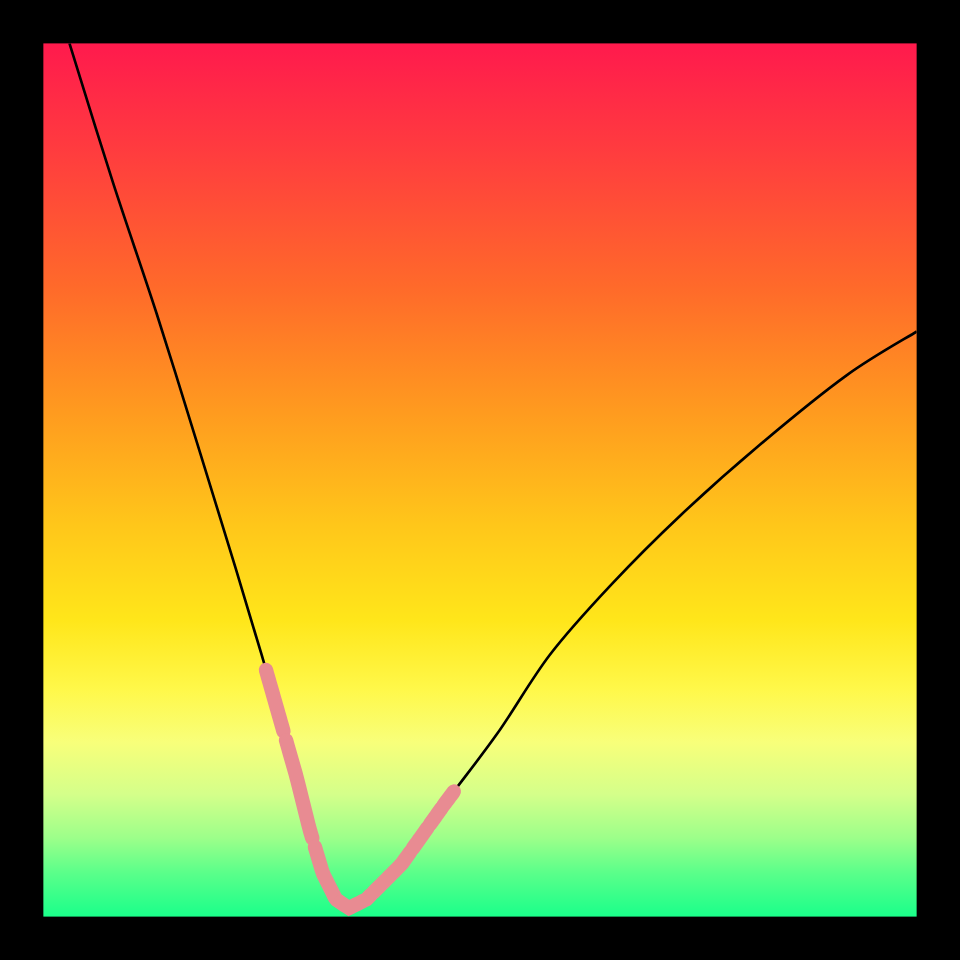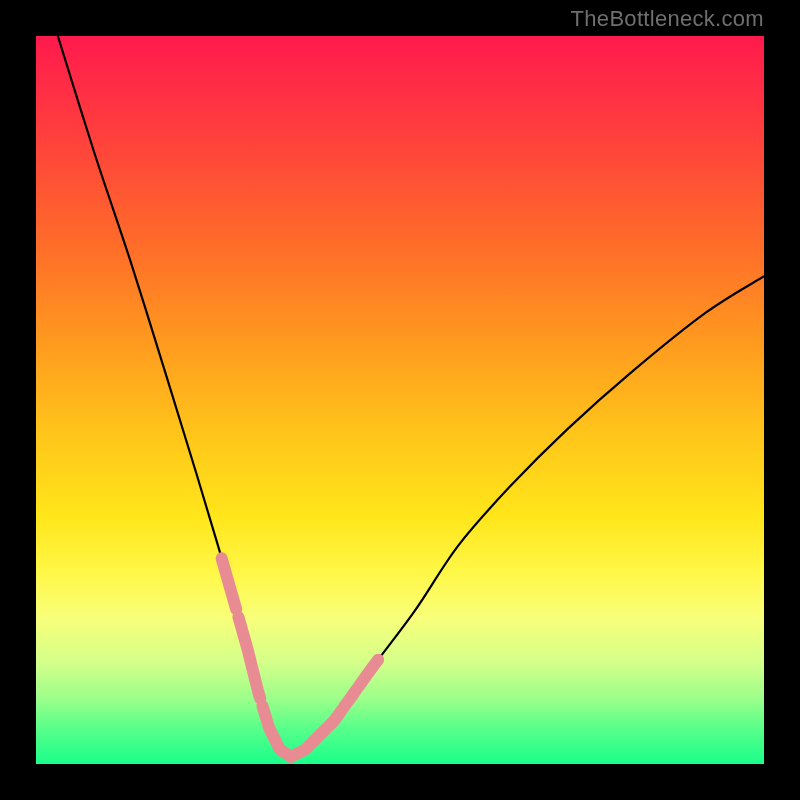--- a/index.html
+++ b/index.html
@@ -65,21 +65,20 @@
     left: 0;
     width: 100%;
     height: 100%;
   }
 </style>
 </head>
 <body>
 
 <div class="frame">
 
-  <div class="watermark">TheBottleneck.com</div>
 
   <div class="plot-area">
     <div class="gradient-bg"></div>
 
     <svg class="curve" viewBox="0 0 728 728" preserveAspectRatio="none">
       <path d="M 21.84 0.00 C 27.91 19.41, 46.11 78.87, 58.24 116.48 C 70.37 154.09, 82.51 188.07, 94.64 225.68 C 106.77 263.29, 120.12 306.97, 131.04 342.16 C 141.96 377.35, 151.67 408.89, 160.16 436.80 C 168.65 464.71, 175.93 488.97, 182.00 509.60 C 188.07 530.23, 191.71 543.57, 196.56 560.56 C 201.41 577.55, 206.87 595.75, 211.12 611.52 C 215.37 627.29, 218.40 641.85, 222.04 655.20 C 225.68 668.55, 229.32 681.89, 232.96 691.60 C 236.60 701.31, 240.24 708.59, 243.88 713.44 C 247.52 718.29, 250.55 720.72, 254.80 720.72 C 259.05 720.72, 262.08 719.51, 269.36 713.44 C 276.64 707.37, 287.56 697.67, 298.48 684.32 C 309.40 670.97, 321.53 651.56, 334.88 633.36 C 348.23 615.16, 364.00 595.75, 378.56 575.12 C 393.12 554.49, 406.47 530.23, 422.24 509.60 C 438.01 488.97, 455.00 470.77, 473.20 451.36 C 491.40 431.95, 510.81 412.53, 531.44 393.12 C 552.07 373.71, 573.91 354.29, 596.96 334.88 C 620.01 315.47, 647.92 292.41, 669.76 276.64 C 691.60 260.87, 718.29 246.31, 728.00 240.24" fill="none" stroke="#000000" stroke-width="2.2"></path>
       <g>
           <path d="M 185.64 522.34 L 186.68 525.98 L 187.72 529.62 L 188.76 533.26 L 189.80 536.90 L 190.84 540.54 L 191.88 544.18 L 192.92 547.82 L 193.96 551.46 L 195.00 555.10 L 196.04 558.74 L 197.08 562.38 L 198.12 566.02 L 199.16 569.66 L 200.20 573.30" fill="none" stroke="#e88b92" stroke-width="12" stroke-linecap="round"></path>
           <path d="M 202.38 580.94 L 203.94 586.40 L 205.50 591.86 L 207.06 597.32 L 208.62 602.78 L 210.18 608.24 L 211.74 614.02 L 213.30 620.26 L 214.86 626.50 L 216.42 632.74 L 217.98 638.98 L 219.54 645.22 L 221.10 651.46 L 222.66 657.28 L 224.22 662.48" fill="none" stroke="#e88b92" stroke-width="12" stroke-linecap="round"></path>
           <path d="M 226.41 669.76 L 227.81 674.44 L 229.22 679.12 L 230.62 683.80 L 232.02 688.48 L 233.43 692.54 L 234.83 695.34 L 236.24 698.15 L 237.64 700.96 L 239.04 703.77 L 240.45 706.58 L 241.85 709.38 L 243.26 712.19 L 244.66 713.96 L 246.06 714.90" fill="none" stroke="#e88b92" stroke-width="12" stroke-linecap="round"></path>

